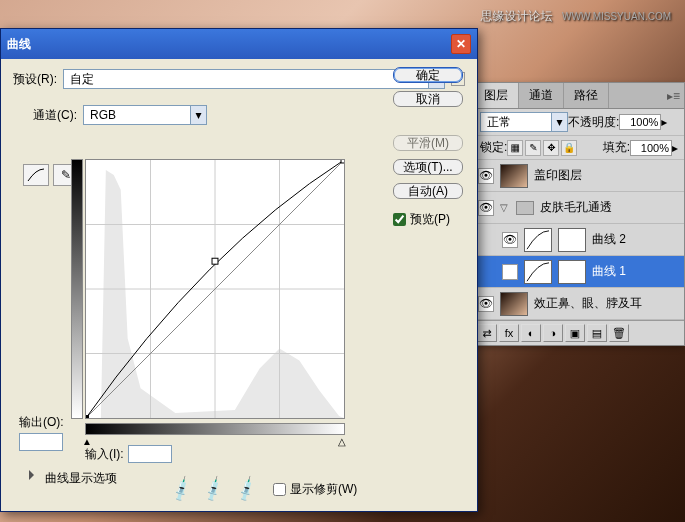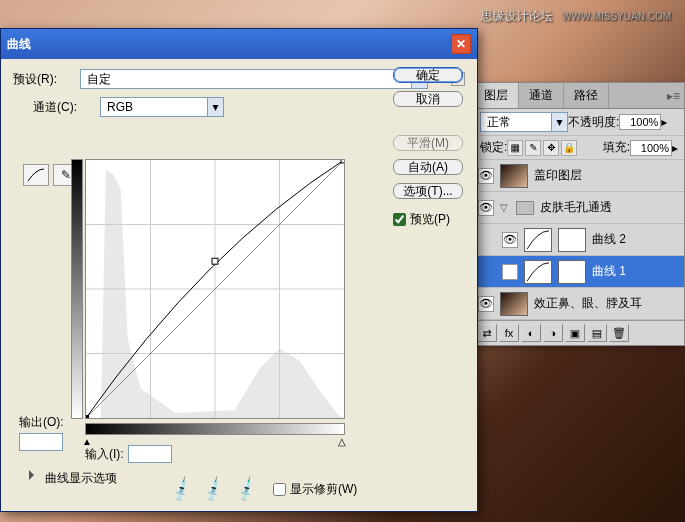--- a/index.html
+++ b/index.html
@@ -33,21 +33,21 @@
 .folder-ico{width:18px;height:14px;background:#c0c0c0;border:1px solid #888}
 .panel-footer{display:flex;gap:2px;padding:3px;background:#d6d6d6;border-top:1px solid #999}
 .panel-footer span{width:20px;height:18px;display:inline-flex;align-items:center;justify-content:center;border:1px outset #ddd;font-size:11px}
 
 
 .dlg{position:absolute;top:28px;left:0;width:478px;background:#ece9d8;border:1px solid #0a246a;box-shadow:3px 3px 10px rgba(0,0,0,.5)}
 .titlebar{background:linear-gradient(#3b77dd,#2b5bc0);color:#fff;padding:5px 6px;display:flex;align-items:center;font-weight:bold;font-size:13px}
 .close-btn{margin-left:auto;width:20px;height:20px;background:#e15638;color:#fff;border:1px solid #c03818;display:flex;align-items:center;justify-content:center;font-weight:bold;cursor:pointer;border-radius:2px}
 .dlg-body{padding:10px 12px 14px;position:relative;min-height:452px}
 
-.row{display:flex;align-items:center;gap:23px;margin-bottom:8px}
+.row{display:flex;align-items:center;gap:6px;margin-bottom:16px}
 .row label{white-space:nowrap}
 .combo{flex:1;display:flex;align-items:center;border:1px solid #7f9db9;background:#fff;height:20px}
 .combo span{padding:0 6px;flex:1}
 .combo .arr{width:16px;text-align:center;background:#dce5f2;border-left:1px solid #7f9db9;height:100%;line-height:18px}
 .menu-ico{width:14px;height:14px;border:1px solid #999}
 
 .left-controls{position:absolute;left:22px;top:105px;display:flex;flex-direction:column;gap:6px}
 .tool-btn{width:26px;height:22px;border:1px solid #999;background:#f4f4f4;display:flex;align-items:center;justify-content:center}
 .tool-pair{display:flex;gap:4px}
 
@@ -247,21 +247,21 @@
     <div class="expand">
       <div class="exp-ico"></div>
       <span>曲线显示选项</span>
     </div>
 
     <div class="btn-col">
       <div class="btn primary">确定</div>
       <div class="btn">取消</div>
       <div style="height:12px"></div>
       <div class="btn" style="opacity:.55">平滑(M)</div>
+      <div class="btn">选项(T)...</div>
       <div class="btn">自动(A)</div>
-      <div class="btn">选项(T)...</div>
       <label class="preview-chk">
         <input type="checkbox" checked="" style="">
         <span>预览(P)</span>
       </label>
     </div>
   </div>
 </div>
 
 </body></html>

